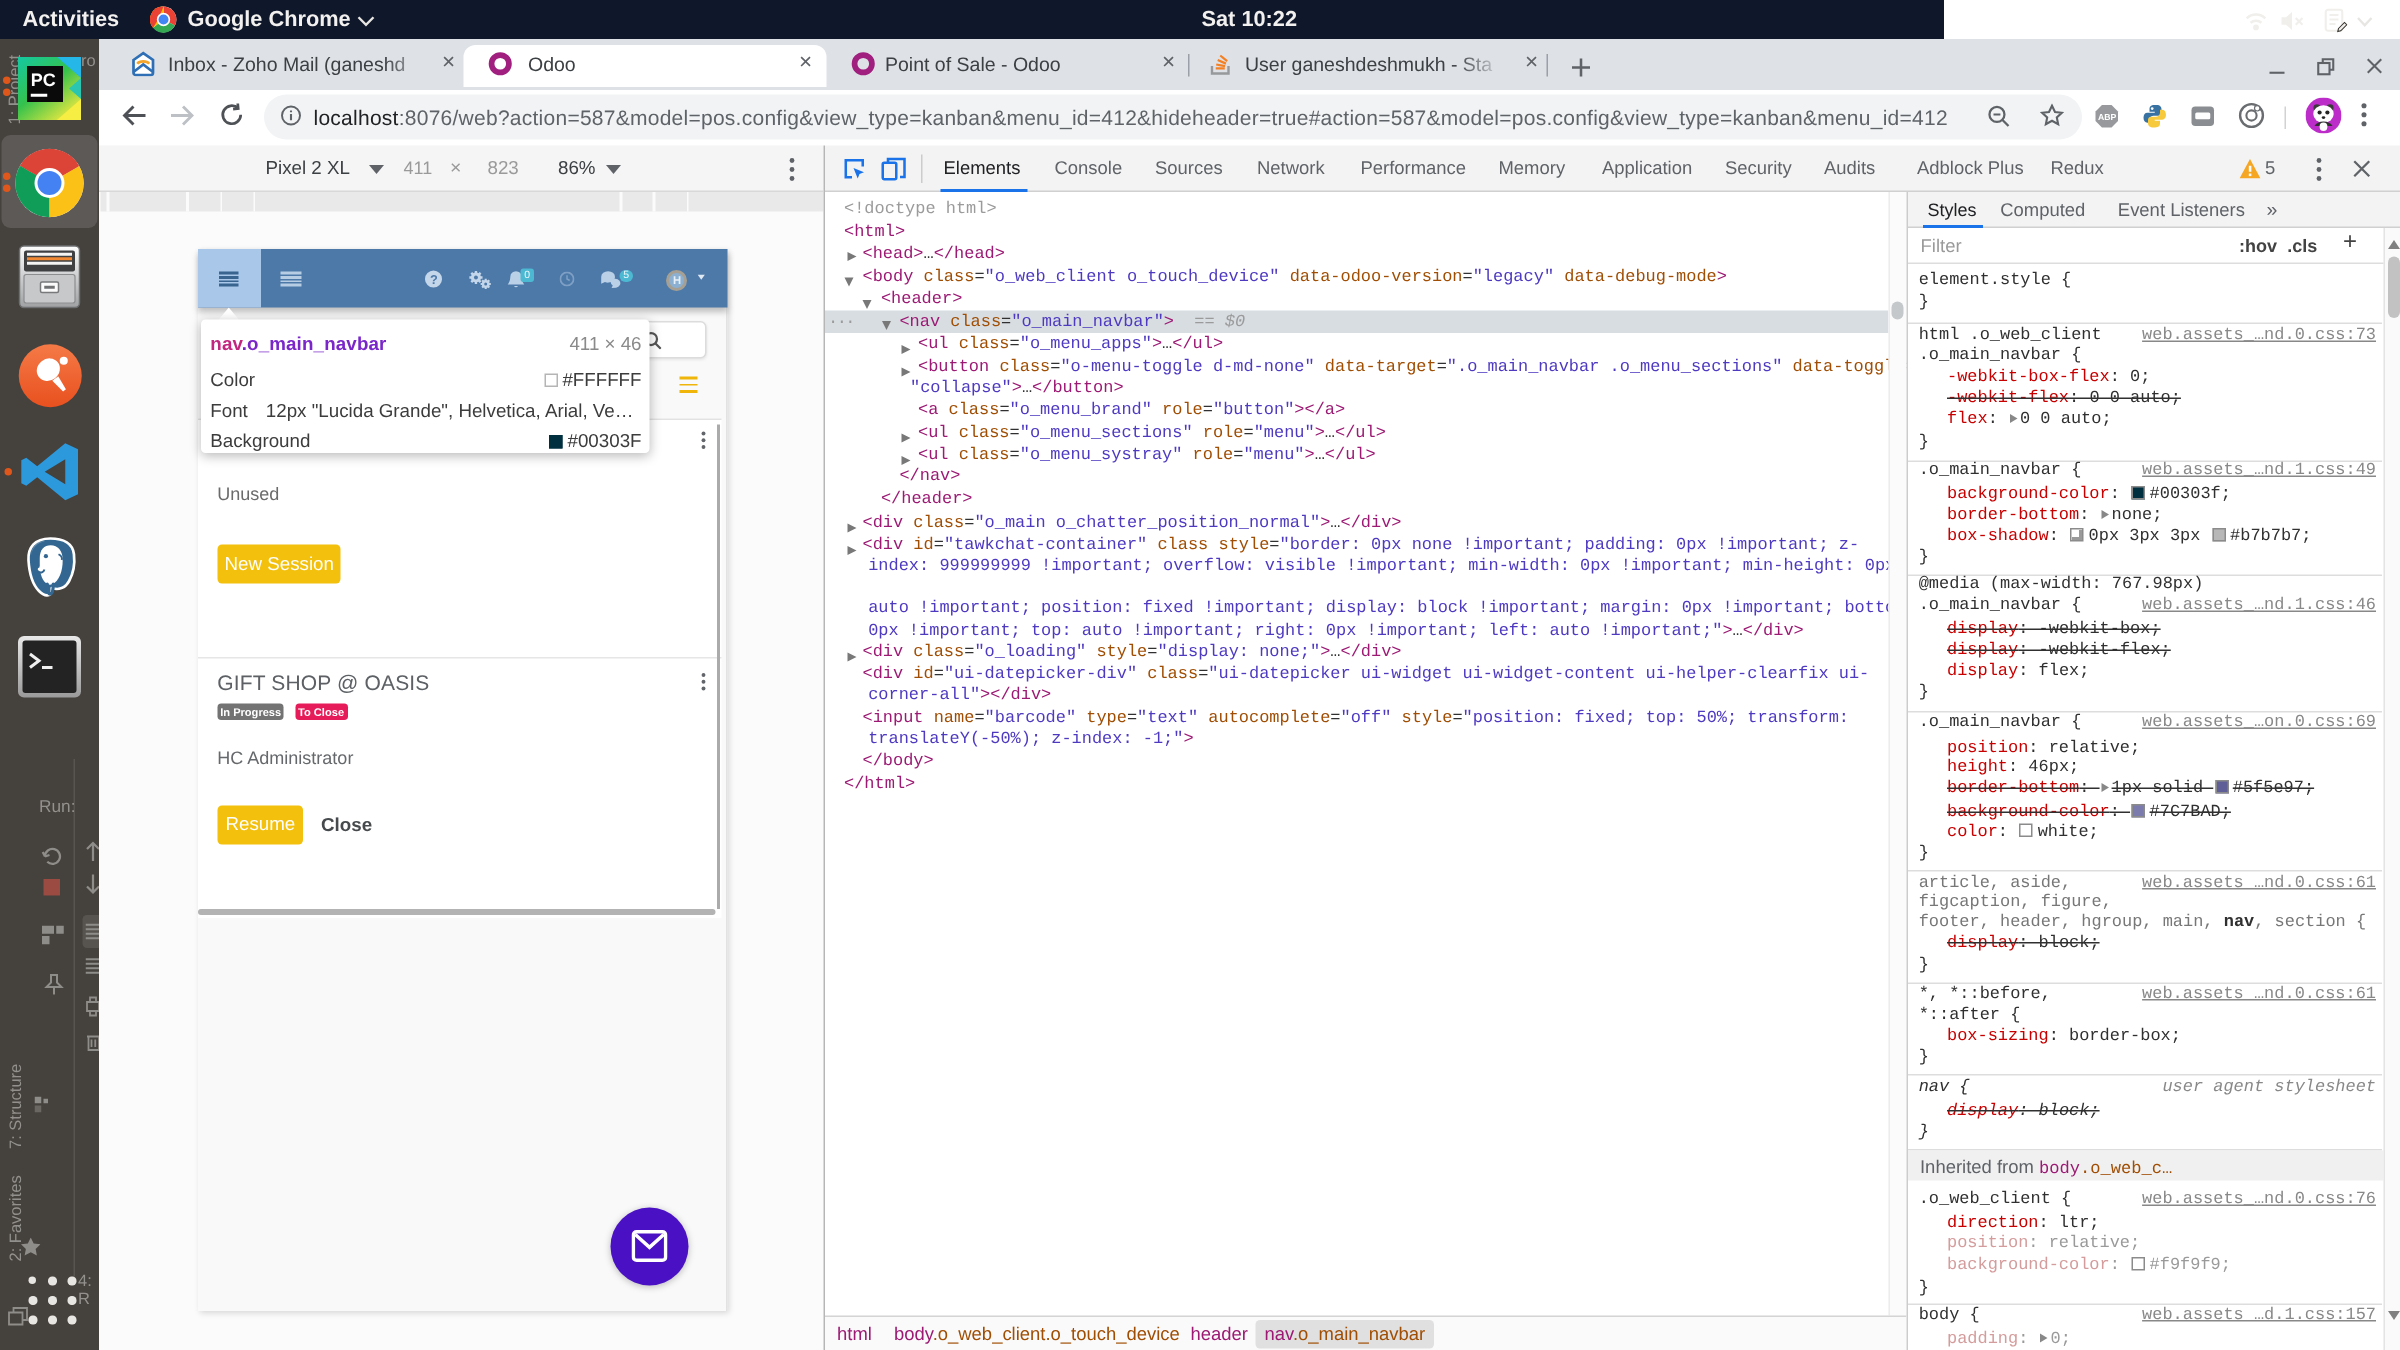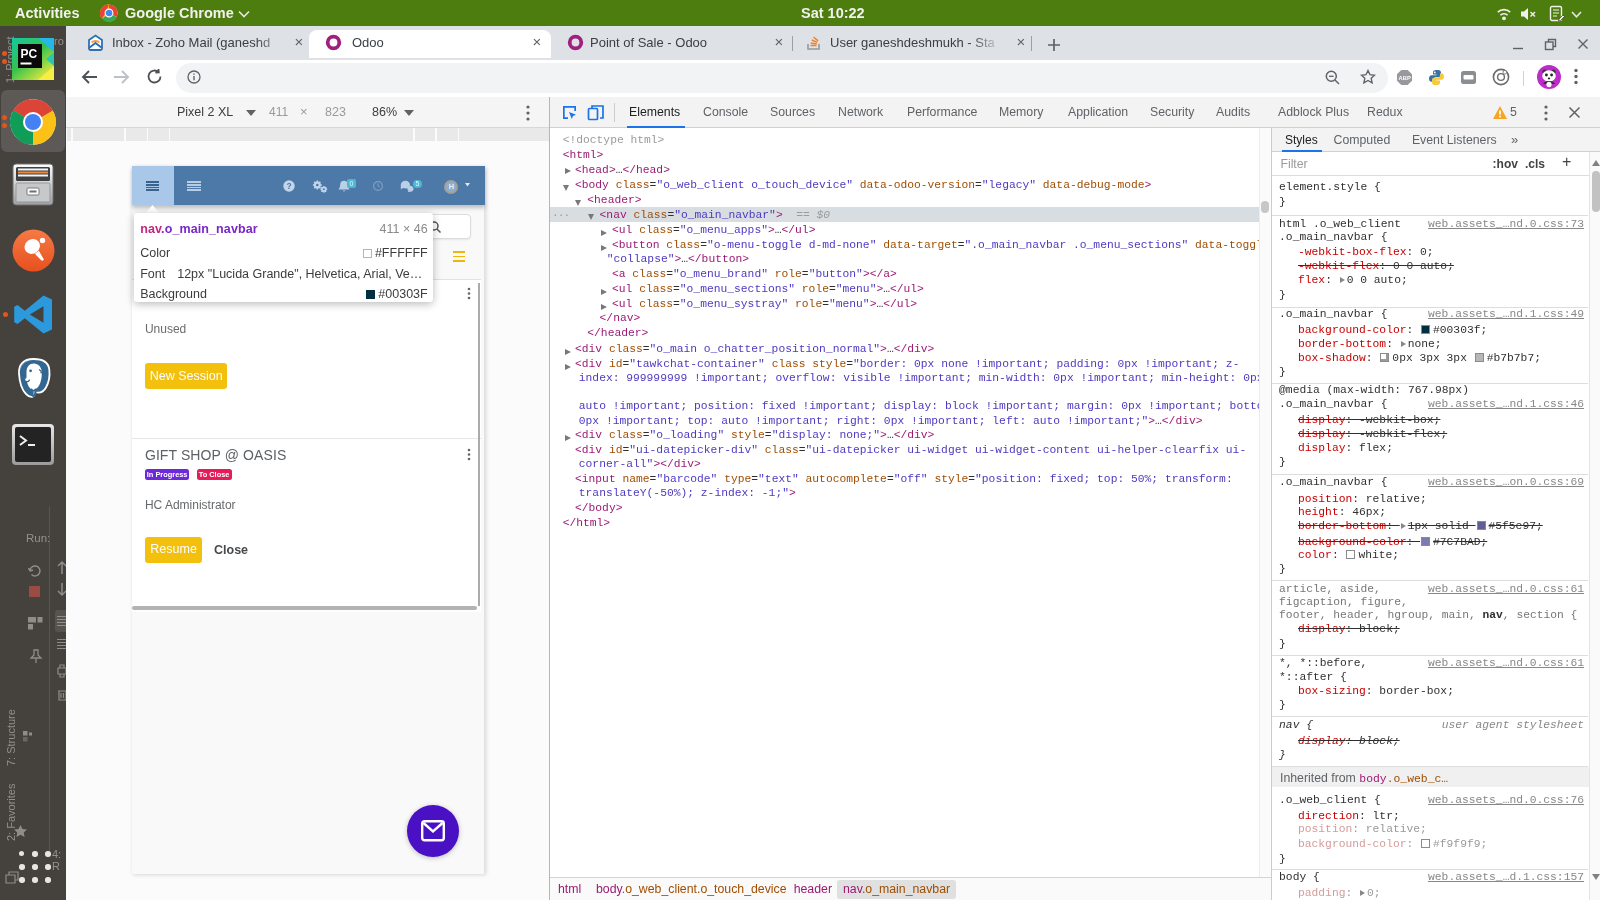--- a/index.html
+++ b/index.html
@@ -1,21 +1,21 @@
 <!DOCTYPE html>
 <html><head>
 <meta charset="utf-8">
 <style>
 html,body{margin:0;padding:0;width:1600px;height:900px;overflow:hidden;background:#fff;}
 *{box-sizing:border-box;}
 body{font-family:"Liberation Sans",sans-serif;}
 .abs{position:absolute;}
 #stage{position:relative;width:1600px;height:900px;}
 
-#topbar{left:0;top:0;width:1600px;height:26px;background:#4d7c0f;color:#f2f1ef;font-size:14.5px;}
+#topbar{left:0;top:0;width:1296px;height:26px;background:#0f172a;color:#f2f1ef;font-size:14.5px;}
 #topbar .txt{position:absolute;top:4.5px;font-size:14.5px;}
 
 #dock{left:0;top:26px;width:66px;height:874px;background:#45413d;overflow:hidden;}
 .pych{position:absolute;color:#93918d;font-size:11px;}
 .vtext{transform:rotate(-90deg);transform-origin:left top;white-space:nowrap;}
 
 #chrome{left:66px;top:26px;width:1534px;height:874px;background:#fff;}
 #tabstrip{position:absolute;left:0;top:0;width:1534px;height:34px;background:#dee1e6;}
 .tabtitle{position:absolute;top:9px;font-size:13px;color:#3c4043;white-space:nowrap;overflow:hidden;}
 .tabx{position:absolute;top:8px;width:16px;height:16px;color:#5f6368;font-size:15px;line-height:16px;text-align:center;}
@@ -313,20 +313,21 @@
           <path d="M1 8 H15 M9 2 L15 8 L9 14" stroke="#bdc1c6" stroke-width="1.9" fill="none"></path>
         </svg>
       <svg class="abs" style="left:80px;top:42px;" width="17" height="17" viewBox="0 0 17 17">
           <path d="M14.5 8.5 a6 6 0 1 1 -1.8-4.3 M12.5 1 l.3 3.4 -3.4.3" stroke="#4e5256" stroke-width="1.8" fill="none"></path>
         </svg>
       <div id="omni"></div>
       <svg class="abs" style="left:121px;top:44px;" width="14" height="14" viewBox="0 0 14 14">
           <circle cx="7" cy="7" r="6" fill="none" stroke="#5f6368" stroke-width="1.3"></circle>
           <path d="M7 6 V10.2 M7 3.6 v1.2" stroke="#5f6368" stroke-width="1.4"></path>
         </svg>
+      <div class="abs" style="left:143px;top:43.5px;font-size:14px;letter-spacing:.17px;color:#202124;white-space:nowrap;">localhost<span style="color:#5f6368">:8076/web?action=587&amp;model=pos.config&amp;view_type=kanban&amp;menu_id=412&amp;hideheader=true#action=587&amp;model=pos.config&amp;view_type=kanban&amp;menu_id=412</span></div>
       <svg class="abs" style="left:1259px;top:44px;" width="15" height="15" viewBox="0 0 15 15">
           <circle cx="6.3" cy="6.3" r="5" fill="none" stroke="#5f6368" stroke-width="1.5"></circle>
           <path d="M10 10 L14 14" stroke="#5f6368" stroke-width="1.5"></path>
           <path d="M4 6.3 h4.6" stroke="#5f6368" stroke-width="1.3"></path>
         </svg>
       <svg class="abs" style="left:1294px;top:43px;" width="16" height="16" viewBox="0 0 16 16">
           <path d="M8 1.5 l2 4.2 4.6.5 -3.4 3.1 .9 4.5 -4.1-2.3 -4.1 2.3 .9-4.5 -3.4-3.1 4.6-.5 Z" fill="none" stroke="#5f6368" stroke-width="1.4"></path>
         </svg>
 
       <svg class="abs" style="left:1330px;top:43px;" width="17" height="17" viewBox="0 0 17 17">
@@ -404,21 +405,21 @@
             <circle cx="2" cy="11" r="1.3" fill="#62666a"></circle>
           </svg>
         <div class="ybtn" style="left:13.4px;top:196.8px;width:82.5px;height:26.9px;line-height:26.9px;">New Session</div>
         <div class="abs" style="left:0;top:271.8px;width:349.5px;height:1px;background:#e6e6e6;"></div>
         <div class="abs" style="left:13.4px;top:281.6px;font-size:14px;color:#5d6165;letter-spacing:.1px;">GIFT SHOP @ OASIS</div>
         <svg class="abs" style="left:335.6px;top:282px;" width="4" height="13" viewBox="0 0 4 13">
             <circle cx="2" cy="2" r="1.3" fill="#62666a"></circle>
             <circle cx="2" cy="6.5" r="1.3" fill="#62666a"></circle>
             <circle cx="2" cy="11" r="1.3" fill="#62666a"></circle>
           </svg>
-        <div class="badge" style="left:13.4px;top:303.1px;width:44.5px;height:11px;line-height:11px;background:#6d28d9;">In Progress</div>
+        <div class="badge" style="left:13.4px;top:303.1px;width:44.5px;height:11px;line-height:11px;background:#737373;">In Progress</div>
         <div class="badge" style="left:65px;top:303.1px;width:35.1px;height:11px;line-height:11px;background:#e61c5a;">To Close</div>
         <div class="abs" style="left:13.4px;top:332.2px;font-size:12px;color:#66696c;">HC Administrator</div>
         <div class="ybtn" style="left:13.4px;top:371.7px;width:57.4px;height:25.8px;line-height:25.8px;">Resume</div>
         <div class="abs" style="left:82.5px;top:377.4px;font-size:12.5px;font-weight:bold;color:#474a4d;">Close</div>
         <div class="abs" style="left:346px;top:117.2px;width:2px;height:323px;background:#ababab;"></div>
         <div class="abs" style="left:.5px;top:440.4px;width:344.6px;height:3.5px;background:#b3b3b3;border-radius:2px;"></div>
 
         <div class="abs" style="left:275.4px;top:638.9px;width:52px;height:52px;border-radius:50%;background:#4a10c4;box-shadow:0 1px 5px rgba(0,0,0,.25);"></div>
         <svg class="abs" style="left:289.4px;top:653.9px;" width="24" height="22" viewBox="0 0 24 22">
           <rect x="1.2" y="1.2" width="21.6" height="19" rx="2.2" fill="none" stroke="#fff" stroke-width="2.4"></rect>

